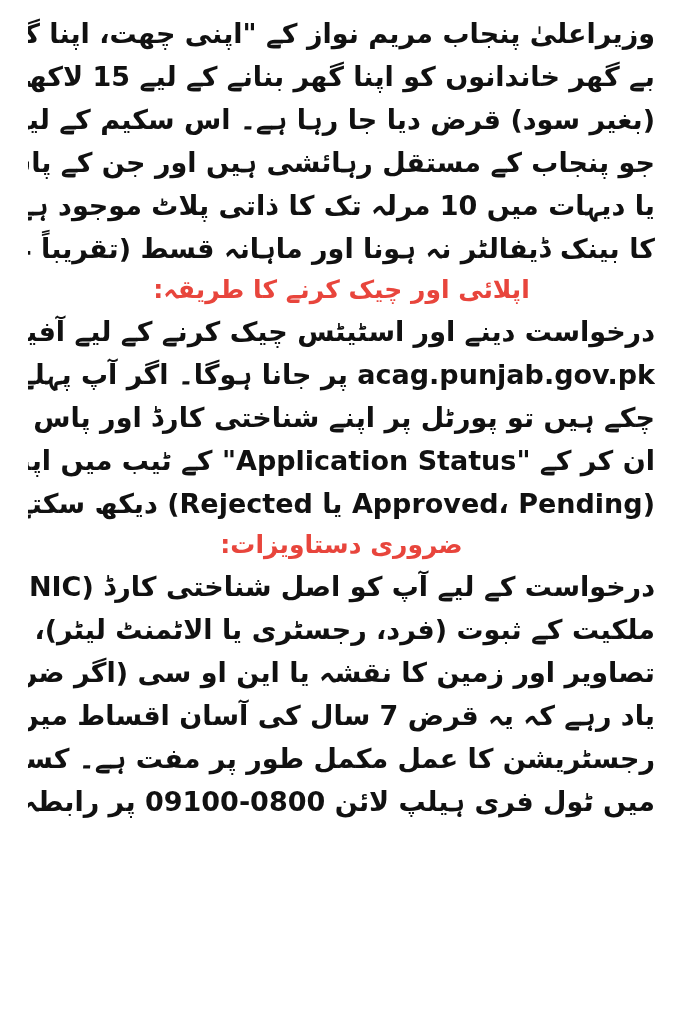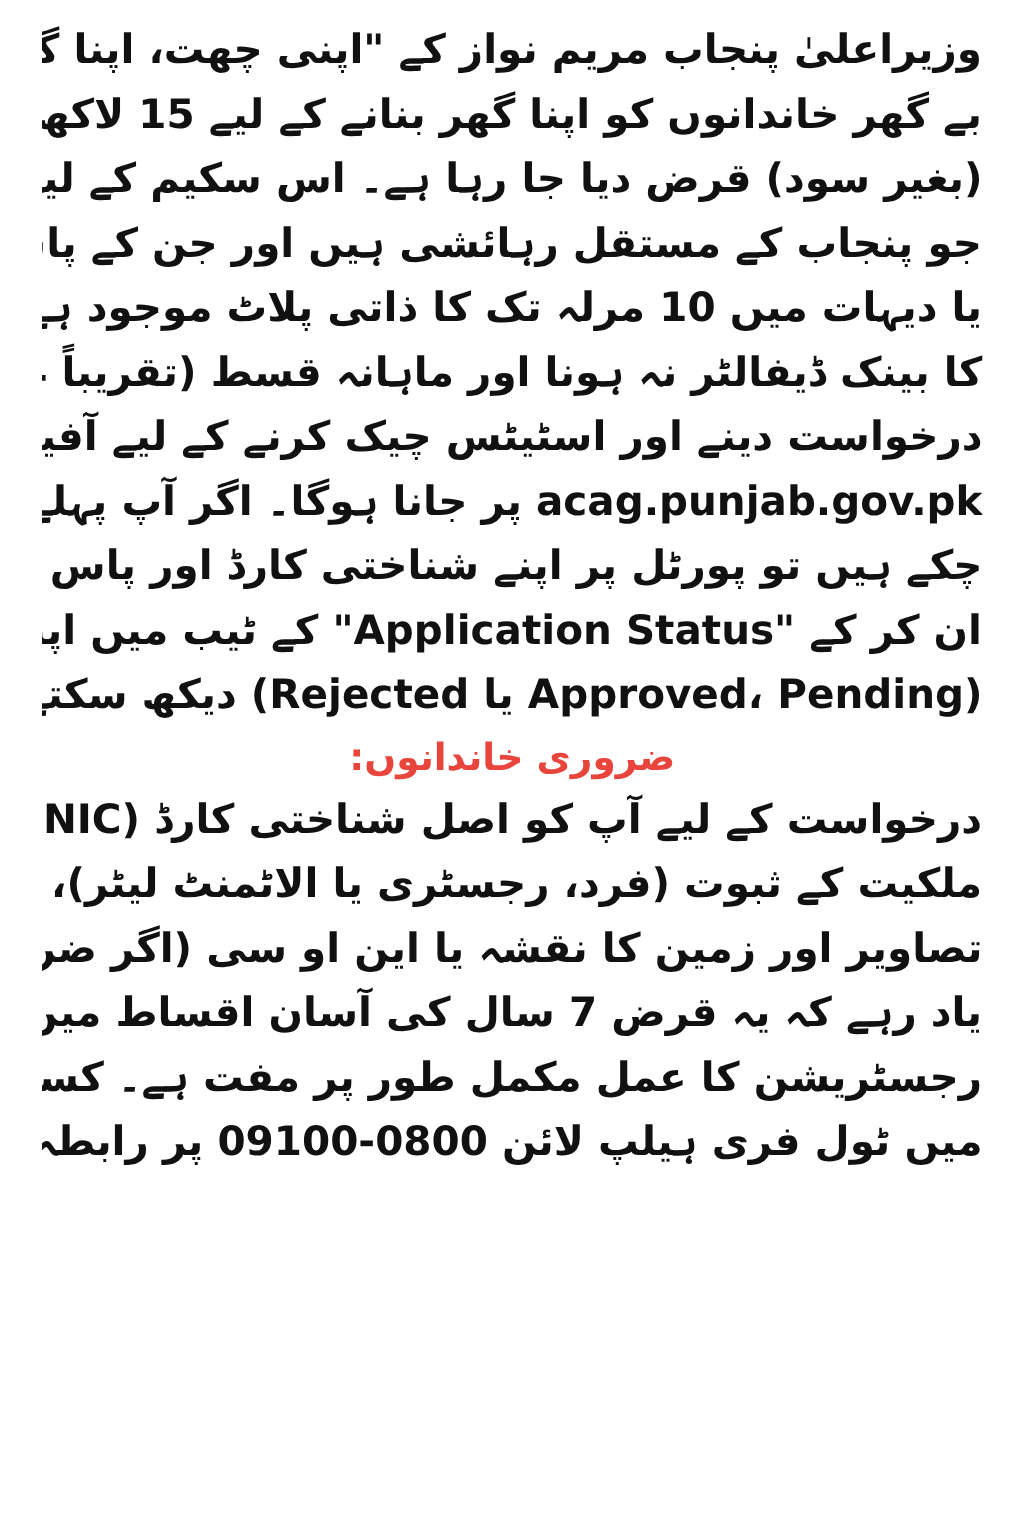--- a/index.html
+++ b/index.html
@@ -43,29 +43,30 @@
   <div>
     <span class="line">وزیراعلیٰ پنجاب مریم نواز کے "اپنی چھت، اپنا گھر" پروگرام کے تحت</span>
     <span class="line">بے گھر خاندانوں کو اپنا گھر بنانے کے لیے 15 لاکھ روپے تک کا بلاسود</span>
     <span class="line">(بغیر سود) قرض دیا جا رہا ہے۔ اس سکیم کے لیے وہ تمام افراد اہل ہیں</span>
     <span class="line">جو پنجاب کے مستقل رہائشی ہیں اور جن کے پاس شہروں میں 5 مرلہ</span>
     <span class="line">یا دیہات میں 10 مرلہ تک کا ذاتی پلاٹ موجود ہے۔ درخواست گزار</span>
     <span class="line">کا بینک ڈیفالٹر نہ ہونا اور ماہانہ قسط (تقریباً 14 ہزار روپے) ادا کرنے کی</span>
   </div>
 
   <div>
+    <span class="line heading">اپلائی اور چیک کرنے کا طریقہ:</span>
     <span class="line">درخواست دینے اور اسٹیٹس چیک کرنے کے لیے آفیشل پورٹل</span>
     <span class="line">acag.punjab.gov.pk پر جانا ہوگا۔ اگر آپ پہلے ہی اپلائی کر</span>
     <span class="line">چکے ہیں تو پورٹل پر اپنے شناختی کارڈ اور پاس ورڈ کے ذریعے لاگ</span>
     <span class="line">ان کر کے "Application Status" کے ٹیب میں اپنا اسٹیٹس</span>
     <span class="line">(Approved، Pending یا Rejected) دیکھ سکتے ہیں۔</span>
   </div>
 
   <div>
-    <span class="line heading">ضروری خاندانوں:</span>
+    <span class="line heading">ضروری دستاویزات:</span>
     <span class="line">درخواست کے لیے آپ کو اصل شناختی کارڈ (CNIC)، پلاٹ کی</span>
     <span class="line">ملکیت کے ثبوت (فرد، رجسٹری یا الاٹمنٹ لیٹر)، حالیہ پاسپورٹ سائز</span>
     <span class="line">تصاویر اور زمین کا نقشہ یا این او سی (اگر ضروری ہو) درکار ہوں گے۔</span>
     <span class="line">یاد رہے کہ یہ قرض 7 سال کی آسان اقساط میں واپس کرنا ہوگا اور</span>
     <span class="line">رجسٹریشن کا عمل مکمل طور پر مفت ہے۔ کسی بھی دشواری کی صورت</span>
     <span class="line">میں ٹول فری ہیلپ لائن 0800-09100 پر رابطہ کیا جا سکتا ہے۔</span>
   </div>
 
 </div>
 

